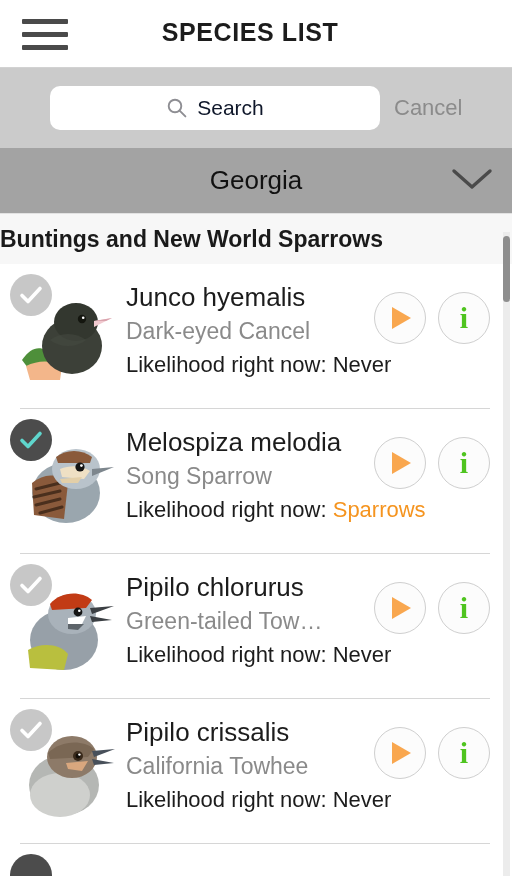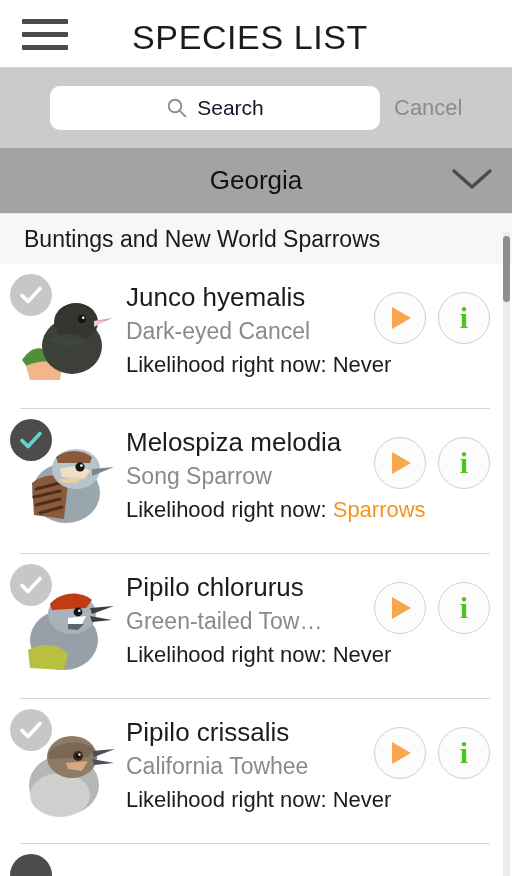--- a/index.html
+++ b/index.html
@@ -49,24 +49,24 @@
     border-radius: 1px;
     margin-bottom: 8px;
   }
   .hamburger i:last-child { margin-bottom: 0; }
   .nav-title {
     position: absolute;
     left: 0;
     right: 12px;
     top: 18px;
     text-align: center;
-    font-size: 34px;
+    font-size: 25px;
     letter-spacing: 0.6px;
     color: #1c1c1c;
-    font-weight: 400;
+    font-weight: 700;
   }
 
   
   .searchbar {
     position: relative;
     height: 80px;
     background: #cbcbcb;
     display: flex;
     align-items: center;
     padding: 0 0 0 50px;
@@ -127,23 +127,22 @@
     top: 50%;
     transform: translateY(-50%);
   }
 
   
   .section-header {
     height: 50px;
     background: #f7f7f7;
     display: flex;
     align-items: center;
-    padding-left: 24px;
     font-size: 23px;
-    font-weight: normal;
+    font-weight: bold;
     color: #1a1a1a;
     box-sizing: border-box;
   }
 
   
   .list {
     position: relative;
     background: #ffffff;
   }
   .row {

